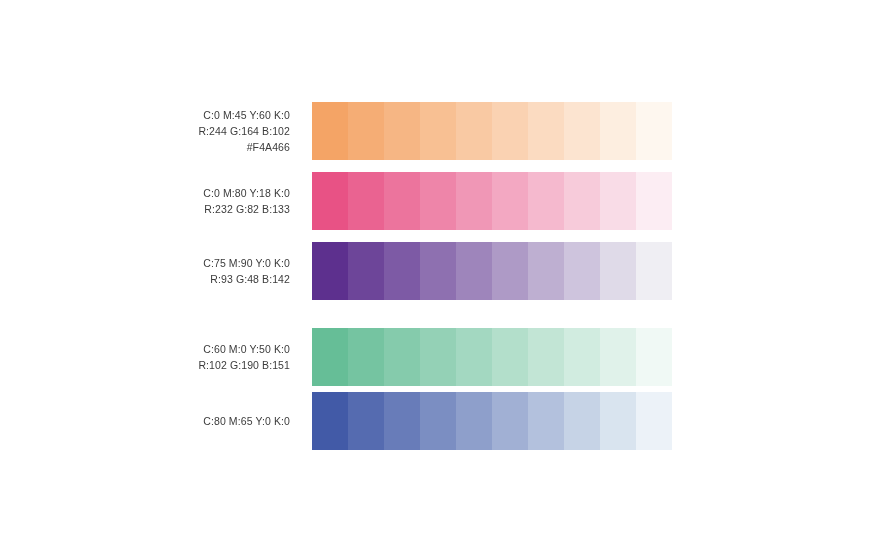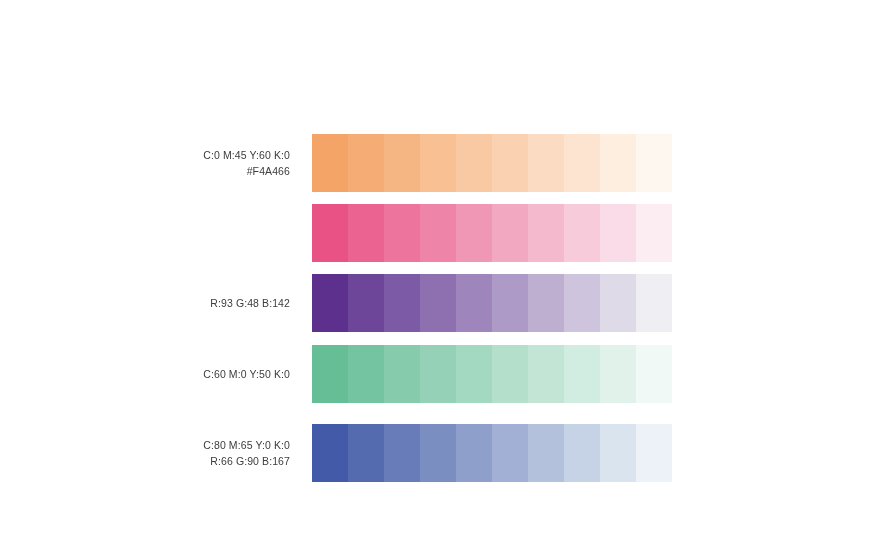--- a/index.html
+++ b/index.html
@@ -11,21 +11,20 @@
     height: 554px;
     background: #ffffff;
     font-family: "Liberation Sans", sans-serif;
     overflow: hidden;
   }
   #palette-sheet {
     position: relative;
     width: 888px;
     height: 510px;
     background: #ffffff;
-    margin-top: 32px;
   }
   .palette-row {
     position: absolute;
     left: 0;
     width: 888px;
     height: 58px;
     display: flex;
     align-items: center;
   }
   .row-label {
@@ -55,93 +54,97 @@
   }
 </style>
 </head>
 <body style="background: rgb(255, 255, 255);">
 
 <div id="palette-sheet">
 
   <div class="palette-row" style="top:102px">
     <div class="row-label">
       <span class="label-line">C:0  M:45  Y:60  K:0</span>
+      <span class="label-line">R:244 G:164 B:102</span>
       <span class="label-line">#F4A466</span>
     </div>
     <div class="swatch-bar">
       <div class="swatch" style="background-color: rgb(244, 164, 102);"></div>
       <div class="swatch" style="background-color: rgb(245, 173, 117);"></div>
       <div class="swatch" style="background-color: rgb(246, 182, 132);"></div>
       <div class="swatch" style="background-color: rgb(248, 192, 147);"></div>
       <div class="swatch" style="background-color: rgb(249, 201, 163);"></div>
       <div class="swatch" style="background-color: rgb(250, 210, 178);"></div>
       <div class="swatch" style="background-color: rgb(251, 219, 193);"></div>
       <div class="swatch" style="background-color: rgb(252, 228, 208);"></div>
       <div class="swatch" style="background-color: rgb(253, 238, 224);"></div>
       <div class="swatch" style="background-color: rgb(254, 247, 239);"></div>
     </div>
   </div>
 
   <div class="palette-row" style="top:172px">
     <div class="row-label">
+      <span class="label-line">C:0  M:80  Y:18  K:0</span>
+      <span class="label-line">R:232 G:82 B:133</span>
     </div>
     <div class="swatch-bar">
       <div class="swatch" style="background-color: rgb(232, 82, 133);"></div>
       <div class="swatch" style="background-color: rgb(234, 99, 145);"></div>
       <div class="swatch" style="background-color: rgb(236, 116, 157);"></div>
       <div class="swatch" style="background-color: rgb(238, 133, 169);"></div>
       <div class="swatch" style="background-color: rgb(240, 151, 182);"></div>
       <div class="swatch" style="background-color: rgb(243, 168, 194);"></div>
       <div class="swatch" style="background-color: rgb(245, 185, 206);"></div>
       <div class="swatch" style="background-color: rgb(247, 203, 218);"></div>
       <div class="swatch" style="background-color: rgb(249, 220, 231);"></div>
       <div class="swatch" style="background-color: rgb(252, 237, 243);"></div>
     </div>
   </div>
 
   <div class="palette-row" style="top:242px">
     <div class="row-label">
+      <span class="label-line">C:75  M:90  Y:0  K:0</span>
       <span class="label-line">R:93 G:48 B:142</span>
     </div>
     <div class="swatch-bar">
       <div class="swatch" style="background-color: rgb(93, 48, 142);"></div>
       <div class="swatch" style="background-color: rgb(109, 69, 153);"></div>
       <div class="swatch" style="background-color: rgb(125, 90, 165);"></div>
       <div class="swatch" style="background-color: rgb(142, 112, 176);"></div>
       <div class="swatch" style="background-color: rgb(158, 133, 187);"></div>
       <div class="swatch" style="background-color: rgb(174, 154, 198);"></div>
       <div class="swatch" style="background-color: rgb(190, 175, 209);"></div>
       <div class="swatch" style="background-color: rgb(206, 196, 221);"></div>
       <div class="swatch" style="background-color: rgb(223, 218, 232);"></div>
       <div class="swatch" style="background-color: rgb(239, 238, 243);"></div>
     </div>
   </div>
 
-  <div class="palette-row" style="top:313px">
+  <div class="palette-row" style="top:328px">
     <div class="row-label">
       <span class="label-line">C:60  M:0  Y:50  K:0</span>
+      <span class="label-line">R:102 G:190 B:151</span>
     </div>
     <div class="swatch-bar">
       <div class="swatch" style="background-color: rgb(102, 190, 151);"></div>
       <div class="swatch" style="background-color: rgb(117, 196, 161);"></div>
       <div class="swatch" style="background-color: rgb(133, 203, 172);"></div>
       <div class="swatch" style="background-color: rgb(148, 209, 182);"></div>
       <div class="swatch" style="background-color: rgb(163, 216, 193);"></div>
       <div class="swatch" style="background-color: rgb(179, 223, 203);"></div>
       <div class="swatch" style="background-color: rgb(194, 229, 213);"></div>
       <div class="swatch" style="background-color: rgb(209, 236, 224);"></div>
       <div class="swatch" style="background-color: rgb(224, 242, 234);"></div>
       <div class="swatch" style="background-color: rgb(240, 249, 245);"></div>
     </div>
   </div>
 
   <div class="palette-row" style="top:392px">
     <div class="row-label">
       <span class="label-line">C:80  M:65  Y:0  K:0</span>
-      <span class="label-line">R:66 G:90 B:167</span>
     </div>
     <div class="swatch-bar">
       <div class="swatch" style="background-color: rgb(66, 90, 167);"></div>
       <div class="swatch" style="background-color: rgb(85, 107, 176);"></div>
       <div class="swatch" style="background-color: rgb(104, 124, 185);"></div>
       <div class="swatch" style="background-color: rgb(123, 142, 194);"></div>
       <div class="swatch" style="background-color: rgb(142, 159, 203);"></div>
       <div class="swatch" style="background-color: rgb(161, 176, 212);"></div>
       <div class="swatch" style="background-color: rgb(179, 193, 221);"></div>
       <div class="swatch" style="background-color: rgb(198, 211, 230);"></div>

